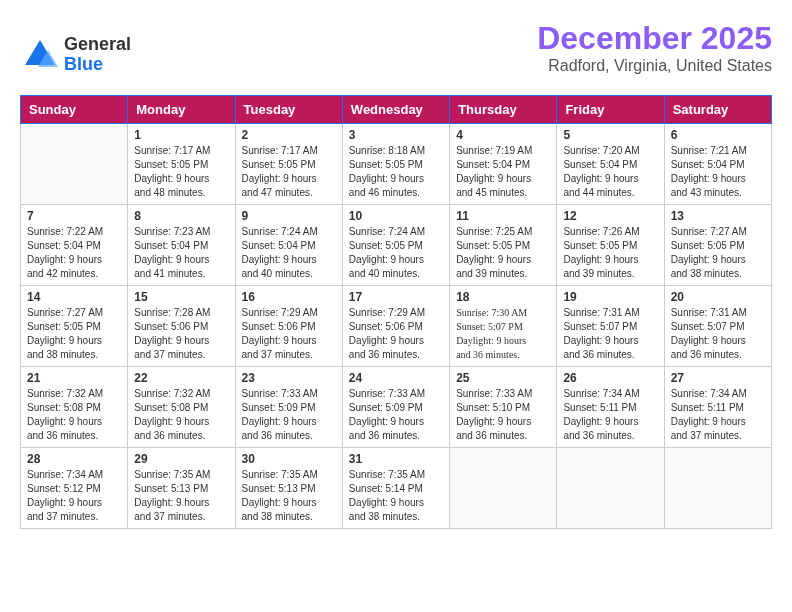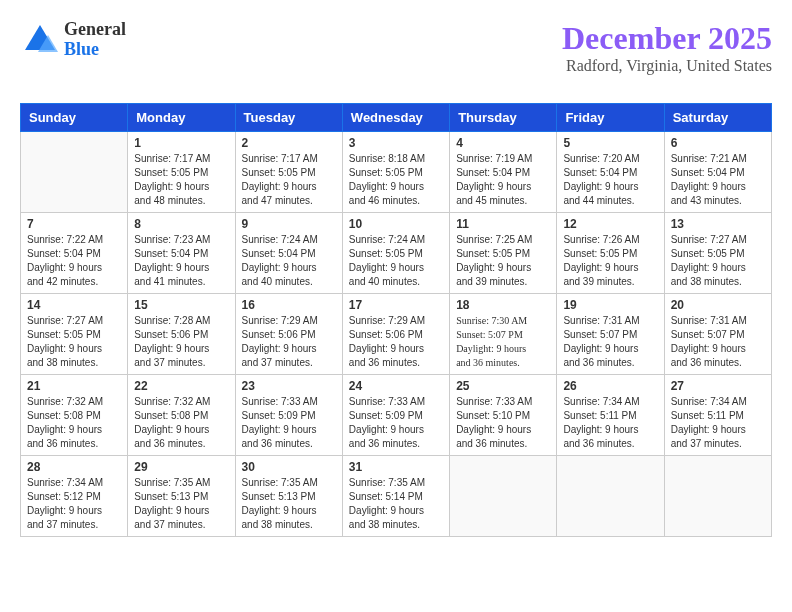--- a/index.html
+++ b/index.html
@@ -6,23 +6,22 @@
     body {
       font-family: Arial, sans-serif;
       background: #fff;
       width: 792px;
       min-height: 612px;
       padding: 20px;
     }
     .header {
       display: flex;
       justify-content: space-between;
-      align-items: flex-start;
-      margin-bottom: 28px;
-      font-family: Liberation Serif, serif;
+      align-items: flex-end;
+      margin-bottom: 20px;
     }
     .logo {
       display: flex;
       align-items: center;
     }
     .logo-text {
       display: flex;
       flex-direction: column;
       line-height: 1.1;
     }
@@ -51,21 +50,21 @@
     }
     .location {
       font-size: 16px;
       color: #555;
     }
     table {
       width: 100%;
       border-collapse: collapse;
     }
     thead th {
-      background-color: #1d4ed8;
+      background-color: #be185d;
       color: #fff;
       font-size: 13px;
       font-weight: bold;
       padding: 6px 8px;
       text-align: left;
       border: 1px solid #1a73e8;
     }
     tbody td {
       border: 1px solid #ccc;
       vertical-align: top;

